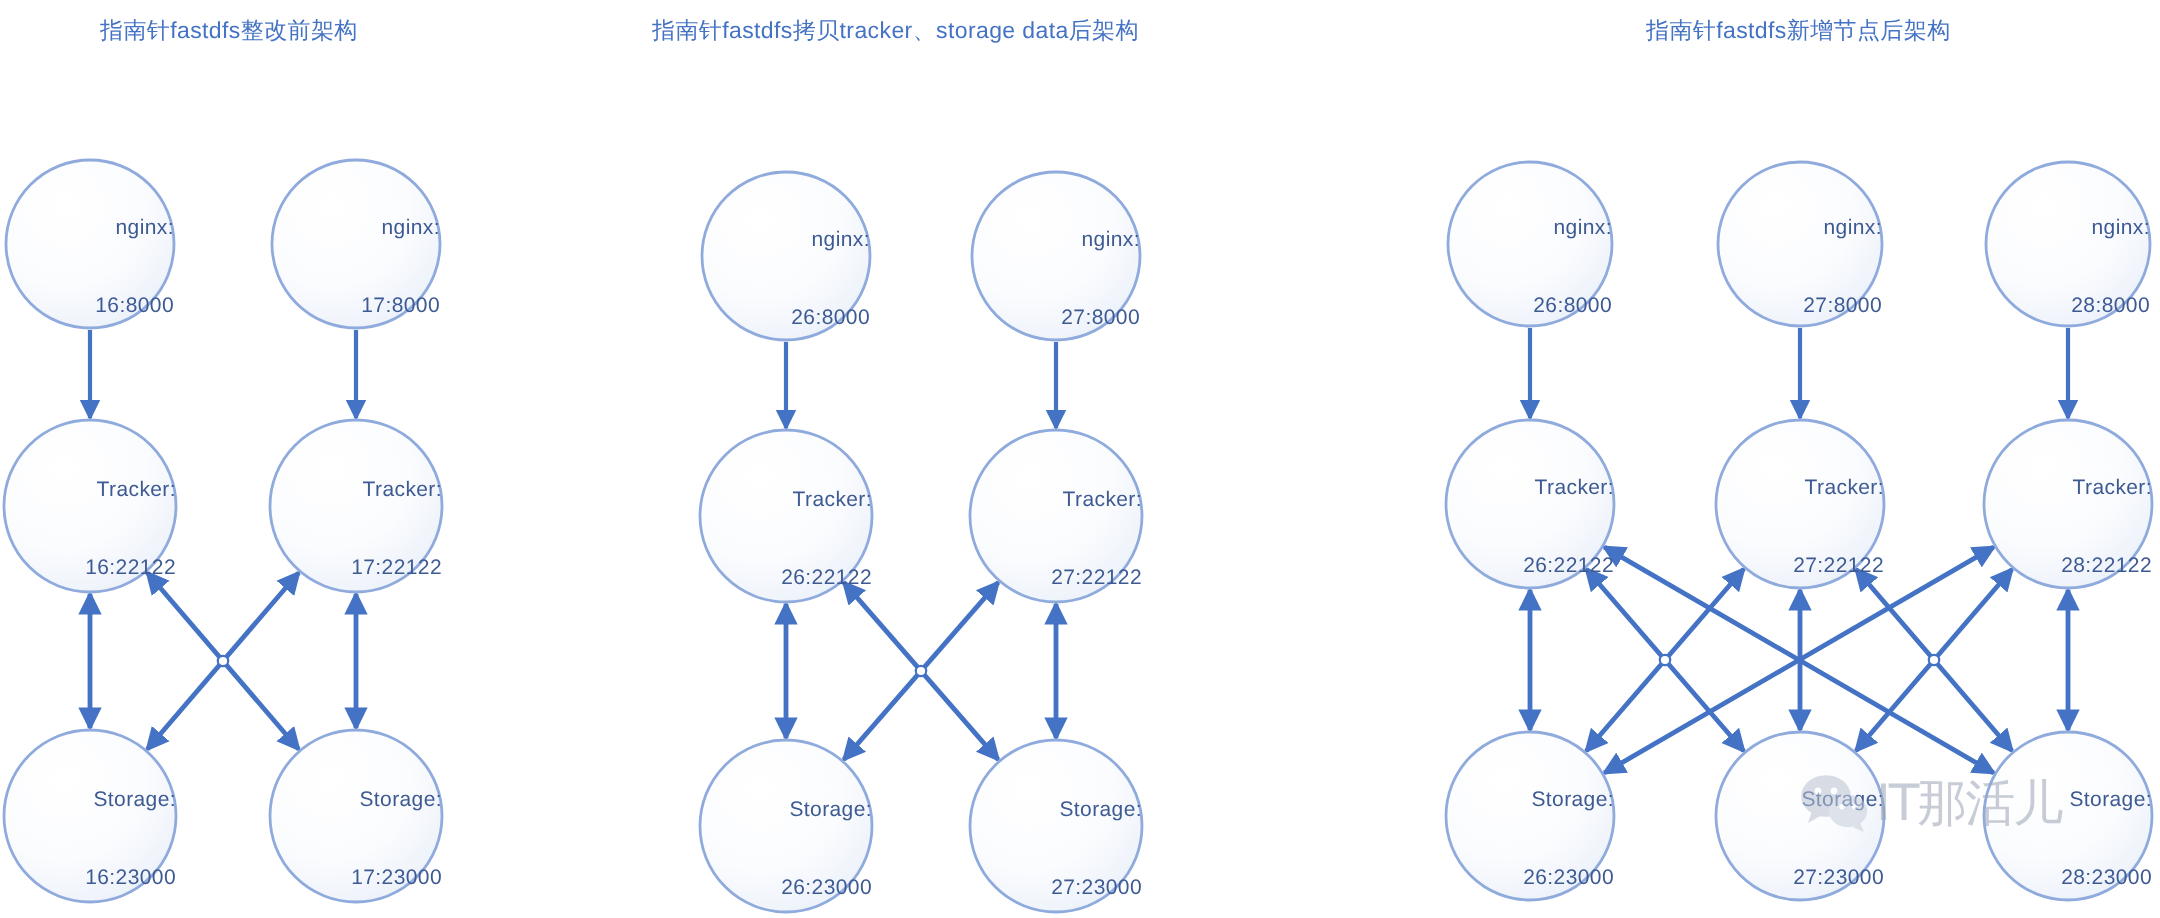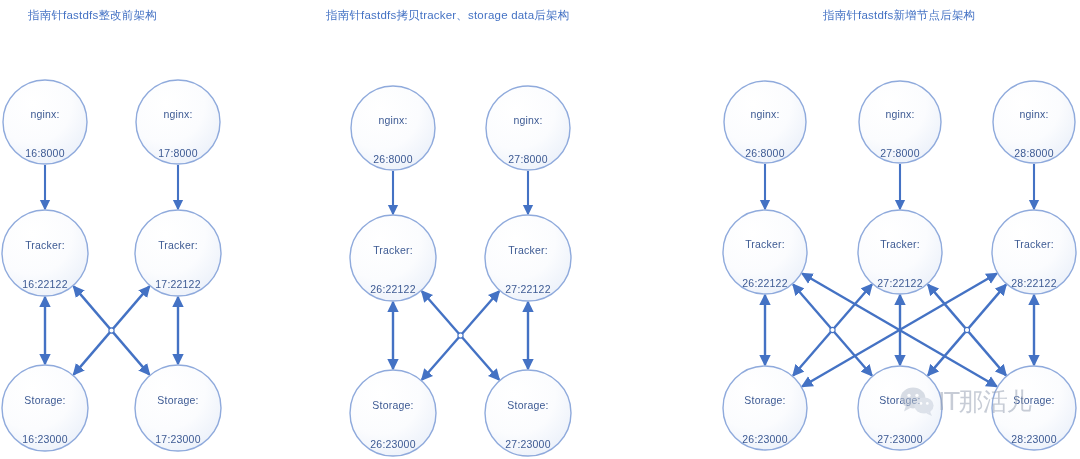--- a/index.html
+++ b/index.html
@@ -22,27 +22,27 @@
     height: 459px;
   }
   .panel-title {
     position: absolute;
     font-size: 11.5px;
     color: #4472C4;
     white-space: nowrap;
     letter-spacing: 0.2px;
     font-weight: 400;
   }
-  #title-1 { left: 28px;  top: 8px; }
+  #title-1 { left: 50px;  top: 8px; }
   #title-2 { left: 326px; top: 8px; }
   #title-3 { left: 823px; top: 8px; }
 
   .node-label {
     position: absolute;
-    text-align: center;
+    text-align: right;
     color: #3d5a93;
     font-size: 10.5px;
     line-height: 15px;
     white-space: nowrap;
     pointer-events: none;
     letter-spacing: 0.2px;
   }
   .node-label .l2 { display: block; margin-top: 24px; }
 
   #watermark {

